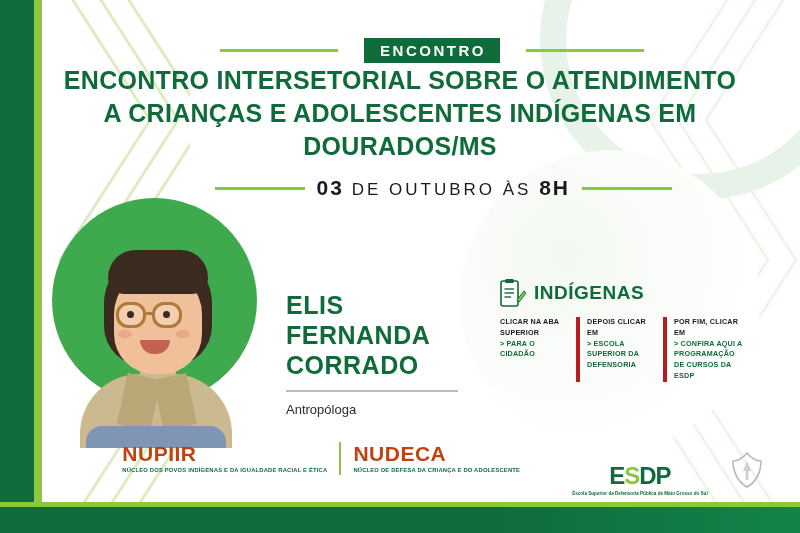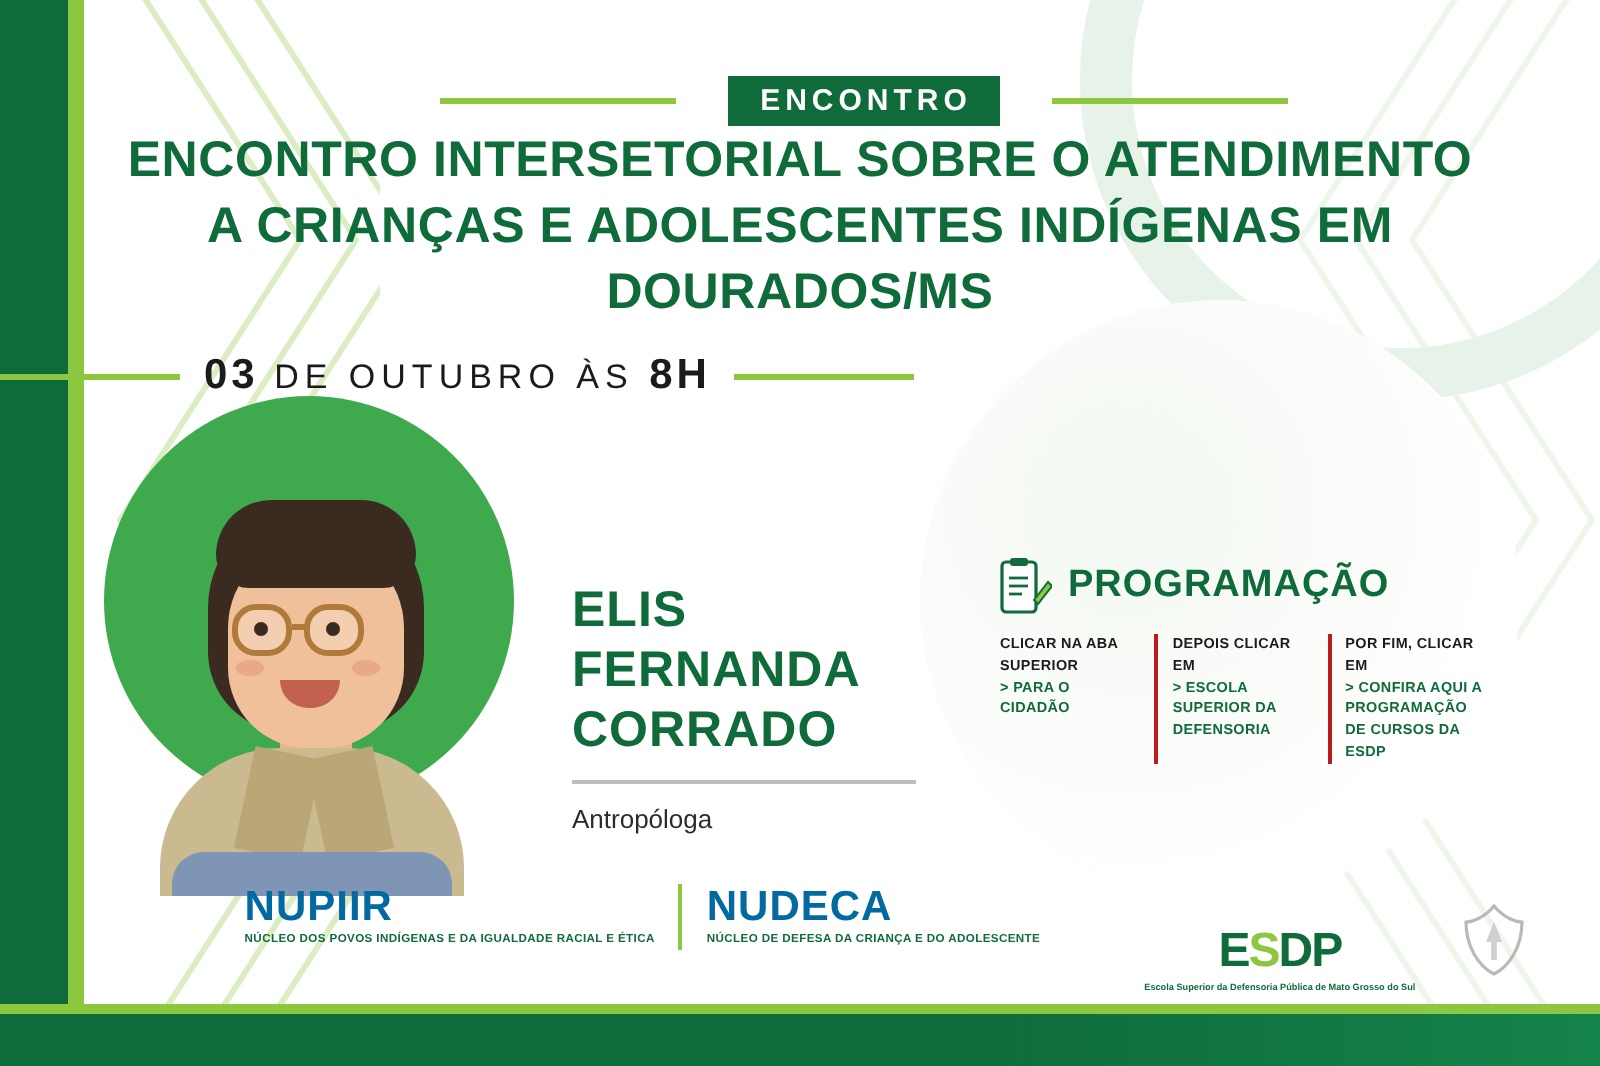--- a/index.html
+++ b/index.html
@@ -80,21 +80,21 @@
     position: absolute; top: 64px; left: 60px; width: 680px;
     text-align: center;
     color: #0f6b3a;
     font-size: 25px;
     font-weight: bold;
     line-height: 1.32;
     letter-spacing: 0.3px;
   }
   .date-row {
     position: absolute; top: 176px; left: 0; width: 672px;
-    display: flex; align-items: center; justify-content: flex-start; gap: 12px;
+    display: flex; align-items: center; justify-content: flex-end; gap: 12px;
   }
   .date-rule { height: 3px; width: 90px; background: #8dc63f; }
   .date-text {
     color: #1b1b1b;
     font-size: 17px;
     letter-spacing: 3px;
     white-space: nowrap;
   }
   .date-text .big { font-size: 21px; font-weight: bold; letter-spacing: 2px; }
 
@@ -191,21 +191,21 @@
     font-size: 10.5px; font-weight: bold; color: #111;
   }
   .insc-sub .link { color: #1a6fd4; }
   .insc-cols {
     margin-top: 9px;
     display: flex; gap: 0;
   }
   .insc-col {
     flex: 1;
     padding: 0 7px;
-    border-left: 2px solid #b91c1c;
+    border-left: 4px solid #b91c1c;
     font-size: 7.2px;
     font-weight: bold;
     color: #0f6b3a;
     line-height: 1.5;
     letter-spacing: .2px;
   }
   .insc-col:first-child { border-left: none; padding-left: 0; }
   .insc-col .top { color: #1b1b1b; }
 
   
@@ -225,21 +225,21 @@
   .dp-crest:after {
     content: ""; position: absolute; left: 15px; top: 22px; width: 4px; height: 12px;
     background: #0f6b3a;
   }
   .dp-text { line-height: 1.25; }
   .dp-text .l1 { font-size: 9.5px; font-weight: bold; color: #0f6b3a; letter-spacing: .5px; }
   .dp-text .l2 { font-size: 6.5px; font-weight: bold; color: #0f6b3a; letter-spacing: .3px; }
   .nup-block { display: flex; align-items: center; margin-left: 18px; }
   .nup-item { padding: 0 12px; border-left: 2px solid #8dc63f; }
   .nup-item:first-child { border-left: none; }
-  .nup-title { font-size: 21px; font-weight: bold; color: #0369a1; letter-spacing: .5px; }
+  .nup-title { font-size: 21px; font-weight: bold; color: #c2410c; letter-spacing: .5px; }
   .nup-desc { font-size: 5.8px; font-weight: bold; color: #0f6b3a; letter-spacing: .2px; line-height: 1.5; }
   .esdp { margin-left: 40px; text-align: center; }
   .esdp-mark { font-size: 24px; font-weight: bold; color: #0f6b3a; letter-spacing: -1px; margin-top: 41px; }
   .esdp-mark .b { color: #8dc63f; }
   .esdp-desc { font-size: 4.6px; font-weight: bold; color: #0f6b3a; line-height: 1.6; }
   .gov-logo {
     position: absolute; right: 36px; bottom: 44px;
     width: 34px; height: 38px;
   }
 </style>
@@ -319,21 +319,21 @@
   <div class="insc">
     <div class="insc-head">
       <svg width="26" height="30" viewBox="0 0 26 30">
         <rect x="1" y="3" width="17" height="25" rx="2" fill="#fff" stroke="#0f6b3a" stroke-width="1.6"></rect>
         <rect x="5" y="1" width="9" height="4" rx="1.5" fill="#0f6b3a"></rect>
         <line x1="4.5" y1="11" x2="14" y2="11" stroke="#0f6b3a" stroke-width="1.4"></line>
         <line x1="4.5" y1="15" x2="14" y2="15" stroke="#0f6b3a" stroke-width="1.4"></line>
         <line x1="4.5" y1="19" x2="11" y2="19" stroke="#0f6b3a" stroke-width="1.4"></line>
         <path d="M17 22 L24 13 L26 15 L19 24 Z" fill="#8dc63f" stroke="#0f6b3a" stroke-width="1"></path>
       </svg>
-      <div class="insc-title">PROGRAMAÇÃO</div>
+      <div class="insc-title">INDÍGENAS</div>
     </div>
     <div class="insc-cols">
       <div class="insc-col">
         <div class="top">CLICAR NA ABA SUPERIOR</div>
         <div>&gt; PARA O CIDADÃO</div>
       </div>
       <div class="insc-col">
         <div class="top">DEPOIS CLICAR EM</div>
         <div>&gt; ESCOLA SUPERIOR DA DEFENSORIA</div>
       </div>

